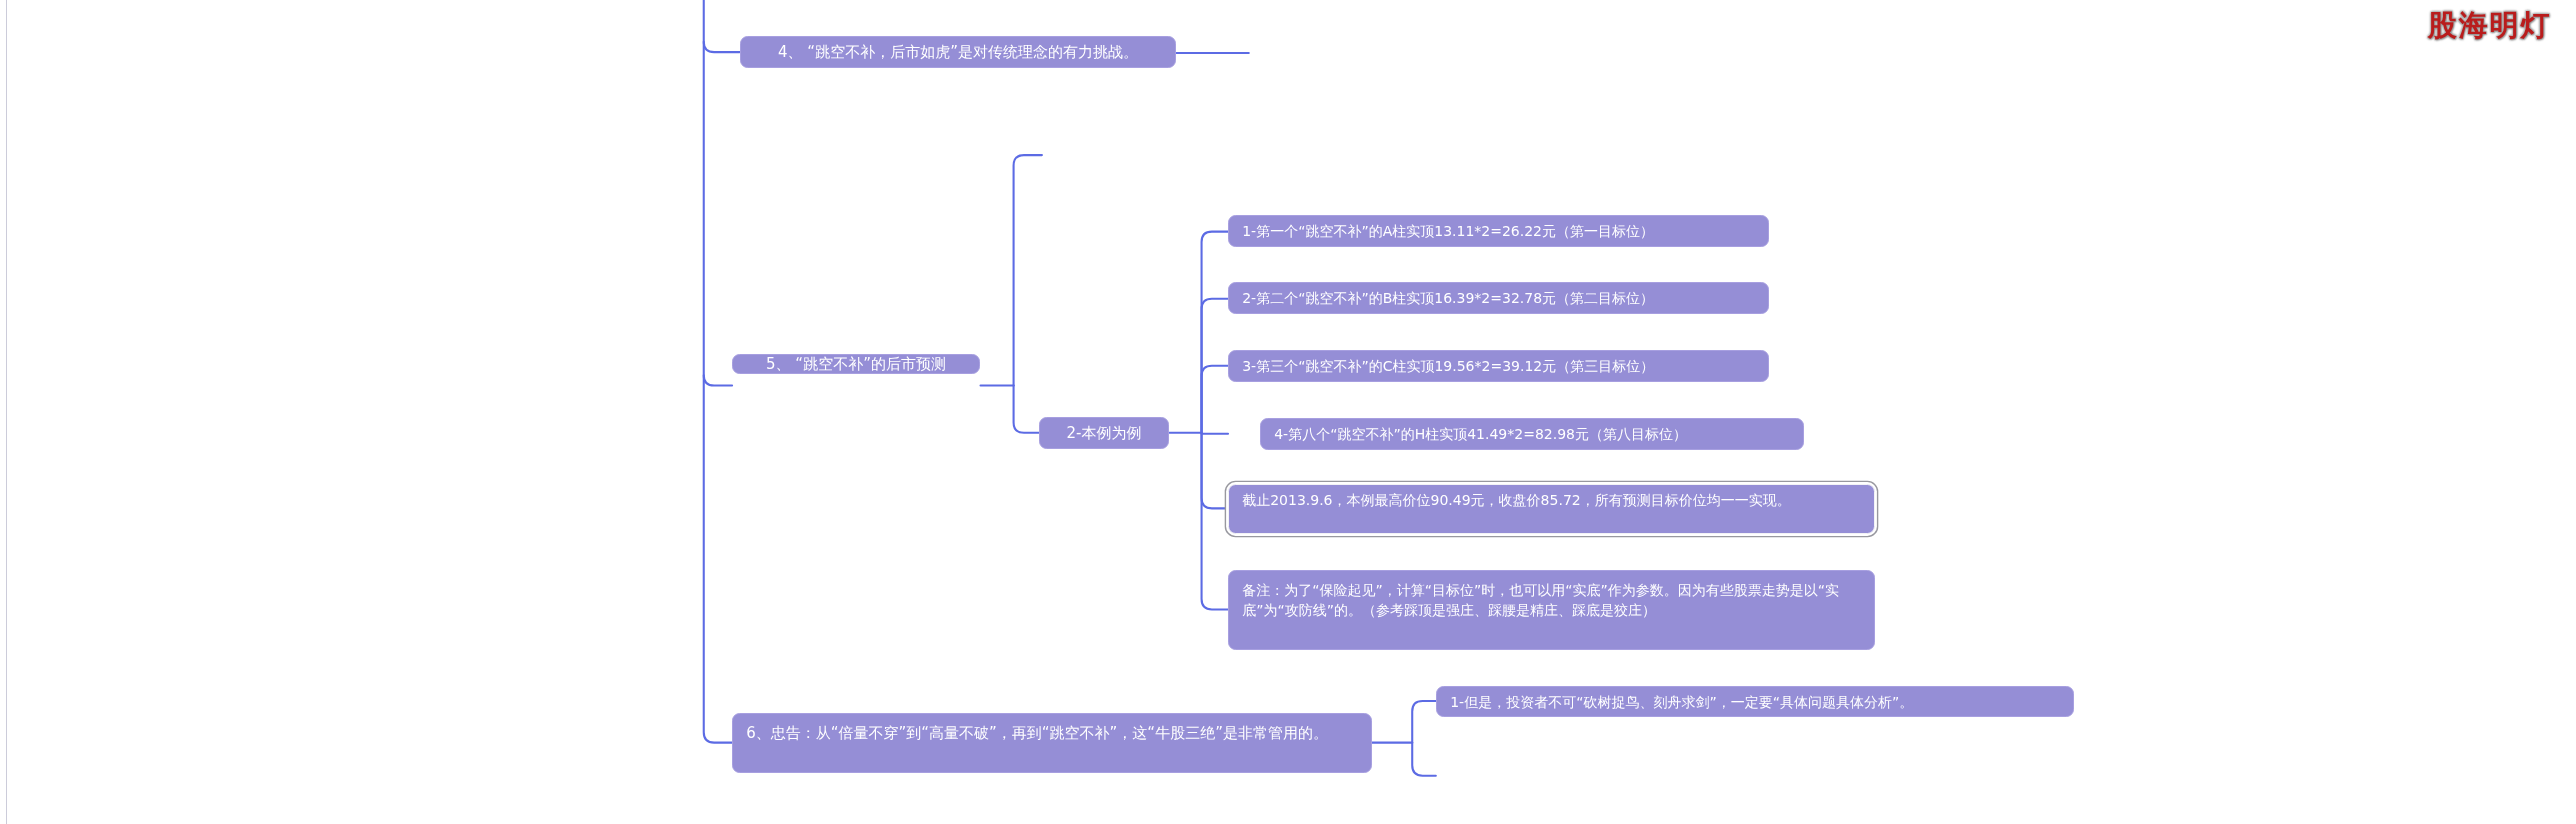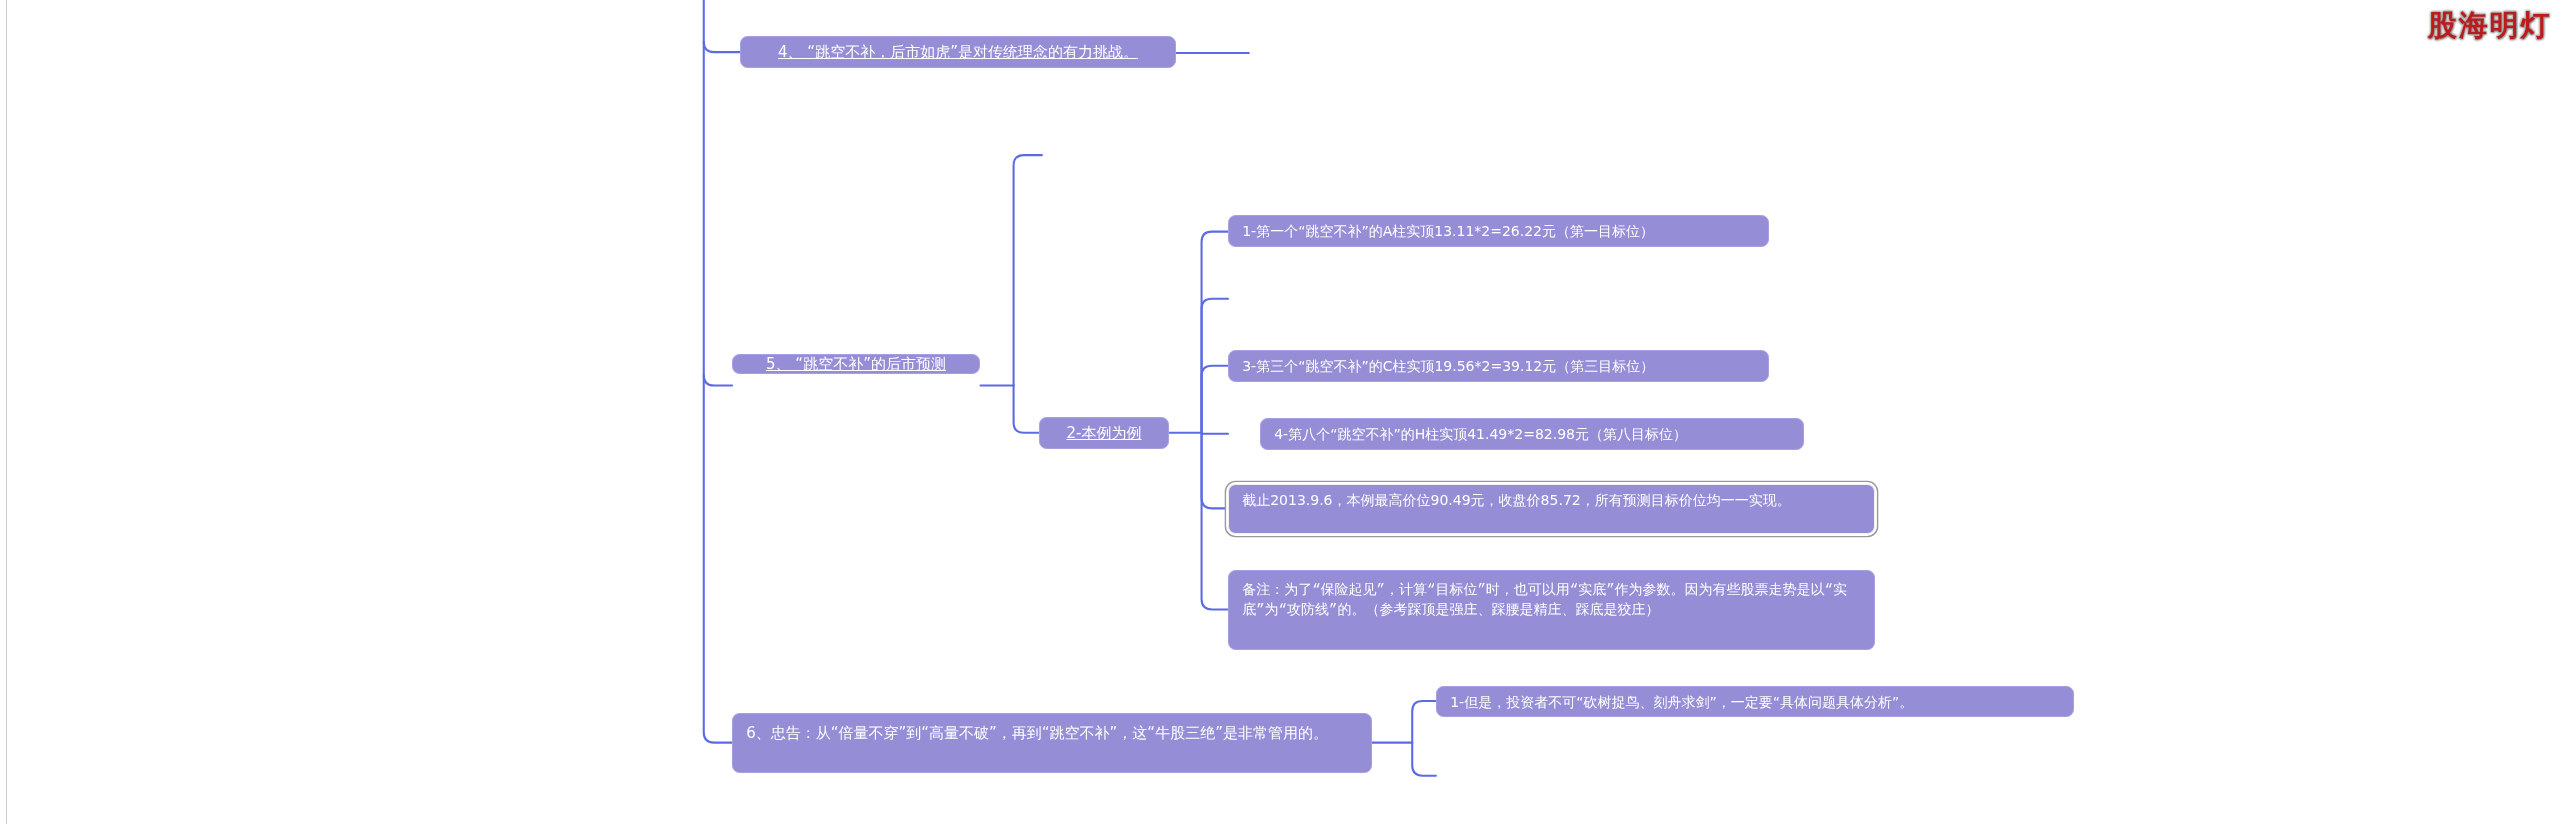--- a/index.html
+++ b/index.html
@@ -24,21 +24,21 @@
     border-radius:7.6px;
     color:var(--node-text,#fff);
     font-size:14px;
     line-height:20px;
     padding:7.6px 13.2px;
     text-align:left;
     cursor:default;
   }
   .node.center{
     display:flex;align-items:center;justify-content:center;
-    white-space:nowrap;padding:0 19px;font-size:15px;text-decoration:underline;
+    white-space:nowrap;padding:0 19px;font-size:15px;
   }
   .node.single{
     display:flex;align-items:center;
     white-space:nowrap;padding:0 13.2px;
   }
   .node.selected{
     border:0.9px solid #f2f2f6;
     box-shadow:0 0 0 1.9px #ffffff,0 0 0 3.3px var(--selection-ring,#98989f);
   }
   #watermark{
@@ -78,28 +78,29 @@
   <div class="node center" style="left:740px;top:36px;width:436px;height:32px;">4、 “跳空不补，后市如虎”是对传统理念的有力挑战。</div>
 
 
   <div class="node center" style="left:732px;top:354px;width:248px;height:20px;">5、 “跳空不补”的后市预测</div>
 
 
   <div class="node center" style="left:1039px;top:417px;width:130px;height:32px;">2-本例为例</div>
 
   <div class="node single" style="left:1228px;top:215px;width:541px;height:32px;text-align:center;">1-第一个“跳空不补”的A柱实顶13.11*2=26.22元（第一目标位）</div>
 
+  <div class="node single" style="left:1228px;top:282px;width:541px;height:32px;">2-第二个“跳空不补”的B柱实顶16.39*2=32.78元（第二目标位）</div>
 
   <div class="node single" style="left:1228px;top:350px;width:541px;height:32px;">3-第三个“跳空不补”的C柱实顶19.56*2=39.12元（第三目标位）</div>
 
   <div class="node single" style="left:1228px;top:418px;width:544px;height:32px;margin-left:32px;">4-第八个“跳空不补”的H柱实顶41.49*2=82.98元（第八目标位）</div>
 
   <div class="node selected" style="left:1228px;top:484px;width:647px;height:50px;padding:5.7px 13.2px;line-height:19px;">截止2013.9.6，本例最高价位90.49元，收盘价85.72，所有预测目标价位均一一实现。</div>
 
-  <div class="node" style="left:1228px;top:570px;width:647px;height:80px;padding:9.4px 13.2px;font-family:Liberation Mono, monospace;">备注：为了“保险起见”，计算“目标位”时，也可以用“实底”作为参数。因为有些股票走势是以“实底”为“攻防线”的。（参考踩顶是强庄、踩腰是精庄、踩底是狡庄）</div>
+  <div class="node" style="left:1228px;top:570px;width:647px;height:80px;padding:9.4px 13.2px;">备注：为了“保险起见”，计算“目标位”时，也可以用“实底”作为参数。因为有些股票走势是以“实底”为“攻防线”的。（参考踩顶是强庄、踩腰是精庄、踩底是狡庄）</div>
 
   <div class="node" style="left:732px;top:713px;width:640px;height:60px;padding:9.4px 13.2px;font-size:15px;">6、忠告：从“倍量不穿”到“高量不破”，再到“跳空不补”，这“牛股三绝”是非常管用的。</div>
 
   <div class="node single" style="left:1436px;top:686px;width:638px;height:31px;">1-但是，投资者不可“砍树捉鸟、刻舟求剑”，一定要“具体问题具体分析”。</div>
 
 
   <div id="watermark">股海明灯</div>
 
 </div>
 

